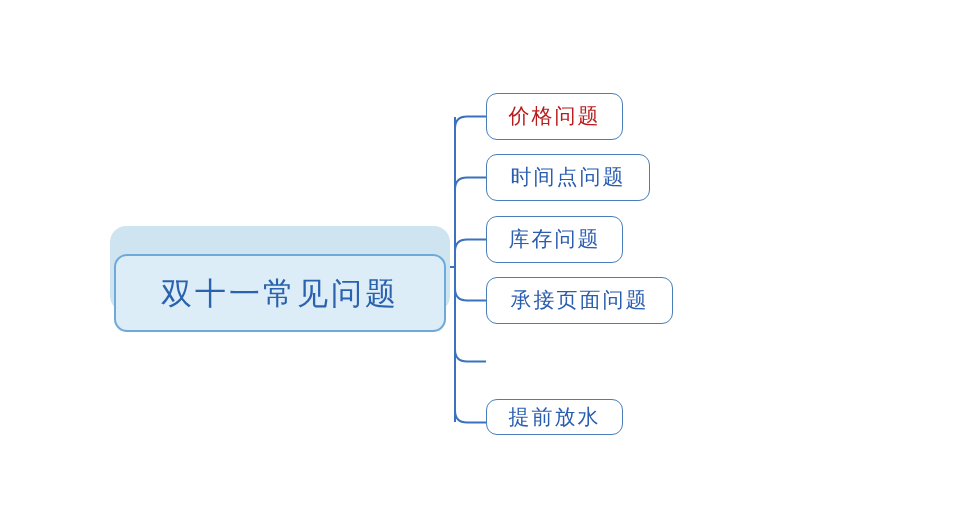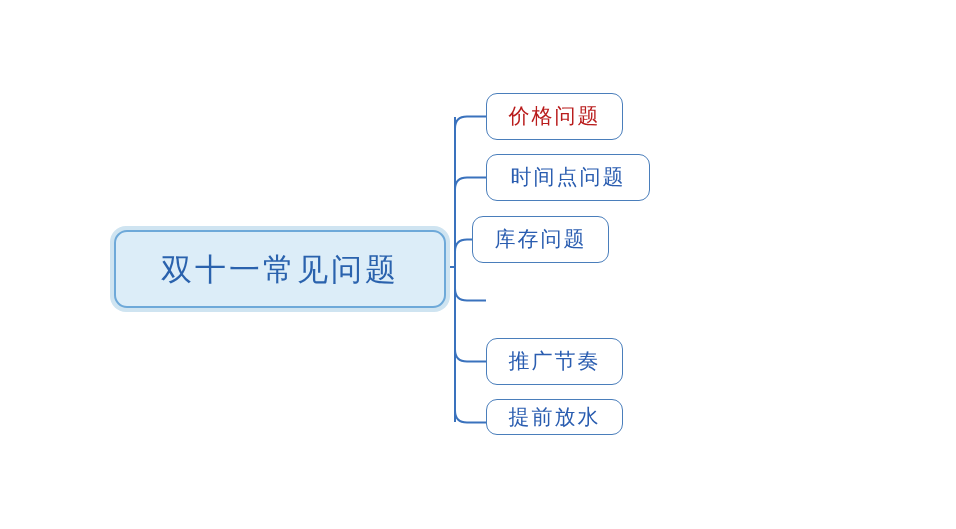--- a/index.html
+++ b/index.html
@@ -42,20 +42,21 @@
   .root-node-inner {
     width: 100%;
     height: 100%;
     box-sizing: border-box;
     border: 2px solid #6ea9d9;
     border-radius: 13px;
     background: #dcedf8;
     display: flex;
     align-items: center;
     justify-content: center;
+    margin-top: 24px;
   }
   .root-label {
     color: #2a62ad;
     font-size: 31px;
     letter-spacing: 3px;
     line-height: 1;
     white-space: nowrap;
     font-family: "DejaVu Serif", "Liberation Serif", serif;
   }
 
@@ -101,23 +102,23 @@
       <span class="root-label" style="color: rgb(42, 98, 173);">双十一常见问题</span>
     </div>
   </div>
 
   <div class="child-node" style="left: 486px; top: 93px; width: 137px; height: 47px; border-color: rgb(74, 126, 187); background: rgb(255, 255, 255);">
     <span class="child-label" style="color: #b91c1c;">价格问题</span>
   </div>
   <div class="child-node" style="left: 486px; top: 154px; width: 164px; height: 47px; border-color: rgb(74, 126, 187); background: rgb(255, 255, 255);">
     <span class="child-label" style="color: rgb(42, 93, 176);">时间点问题</span>
   </div>
-  <div class="child-node" style="left: 472px; top: 216px; width: 137px; height: 47px; border-color: rgb(74, 126, 187); background: rgb(255, 255, 255);">
+  <div class="child-node" style="left: 486px; top: 216px; width: 137px; height: 47px; border-color: rgb(74, 126, 187); background: rgb(255, 255, 255);">
     <span class="child-label" style="color: rgb(42, 93, 176);">库存问题</span>
   </div>
-  <div class="child-node" style="left: 486px; top: 338px; width: 137px; height: 47px; border-color: rgb(74, 126, 187); background: rgb(255, 255, 255);">
-    <span class="child-label" style="color: rgb(42, 93, 176);">推广节奏</span>
+  <div class="child-node" style="left: 486px; top: 277px; width: 187px; height: 47px; border-color: rgb(74, 126, 187); background: rgb(255, 255, 255);">
+    <span class="child-label" style="color: rgb(42, 93, 176);">承接页面问题</span>
   </div>
   <div class="child-node" style="left: 486px; top: 399px; width: 137px; height: 36px; border-color: rgb(74, 126, 187); background: rgb(255, 255, 255);">
     <span class="child-label" style="color: rgb(42, 93, 176);">提前放水</span>
   </div>
 
 </div>
 
 </body></html>

